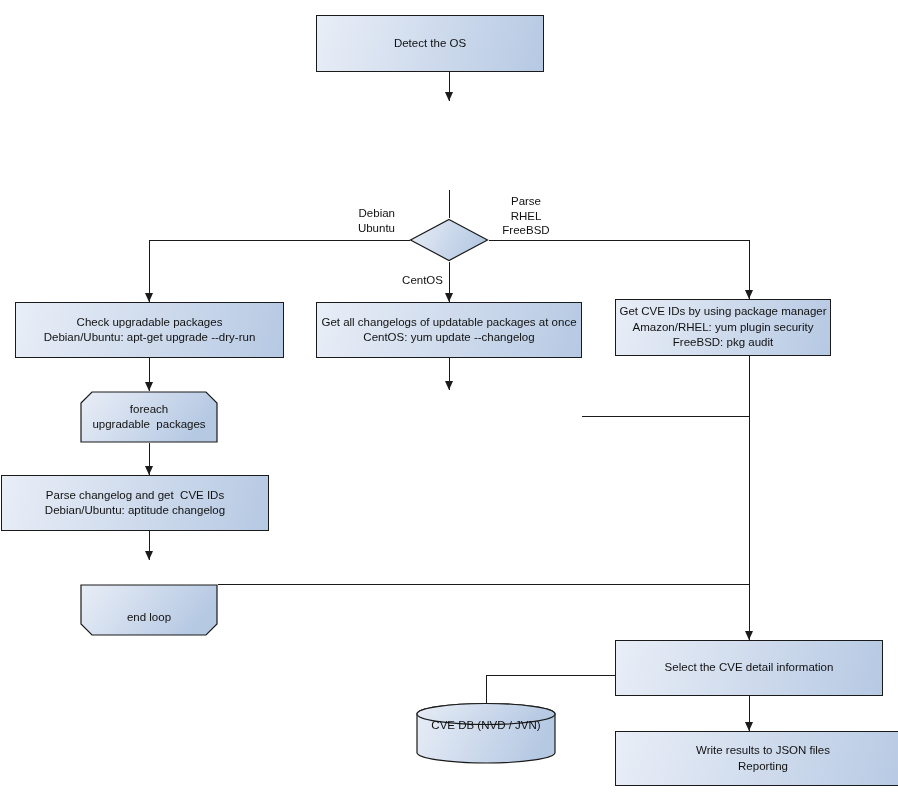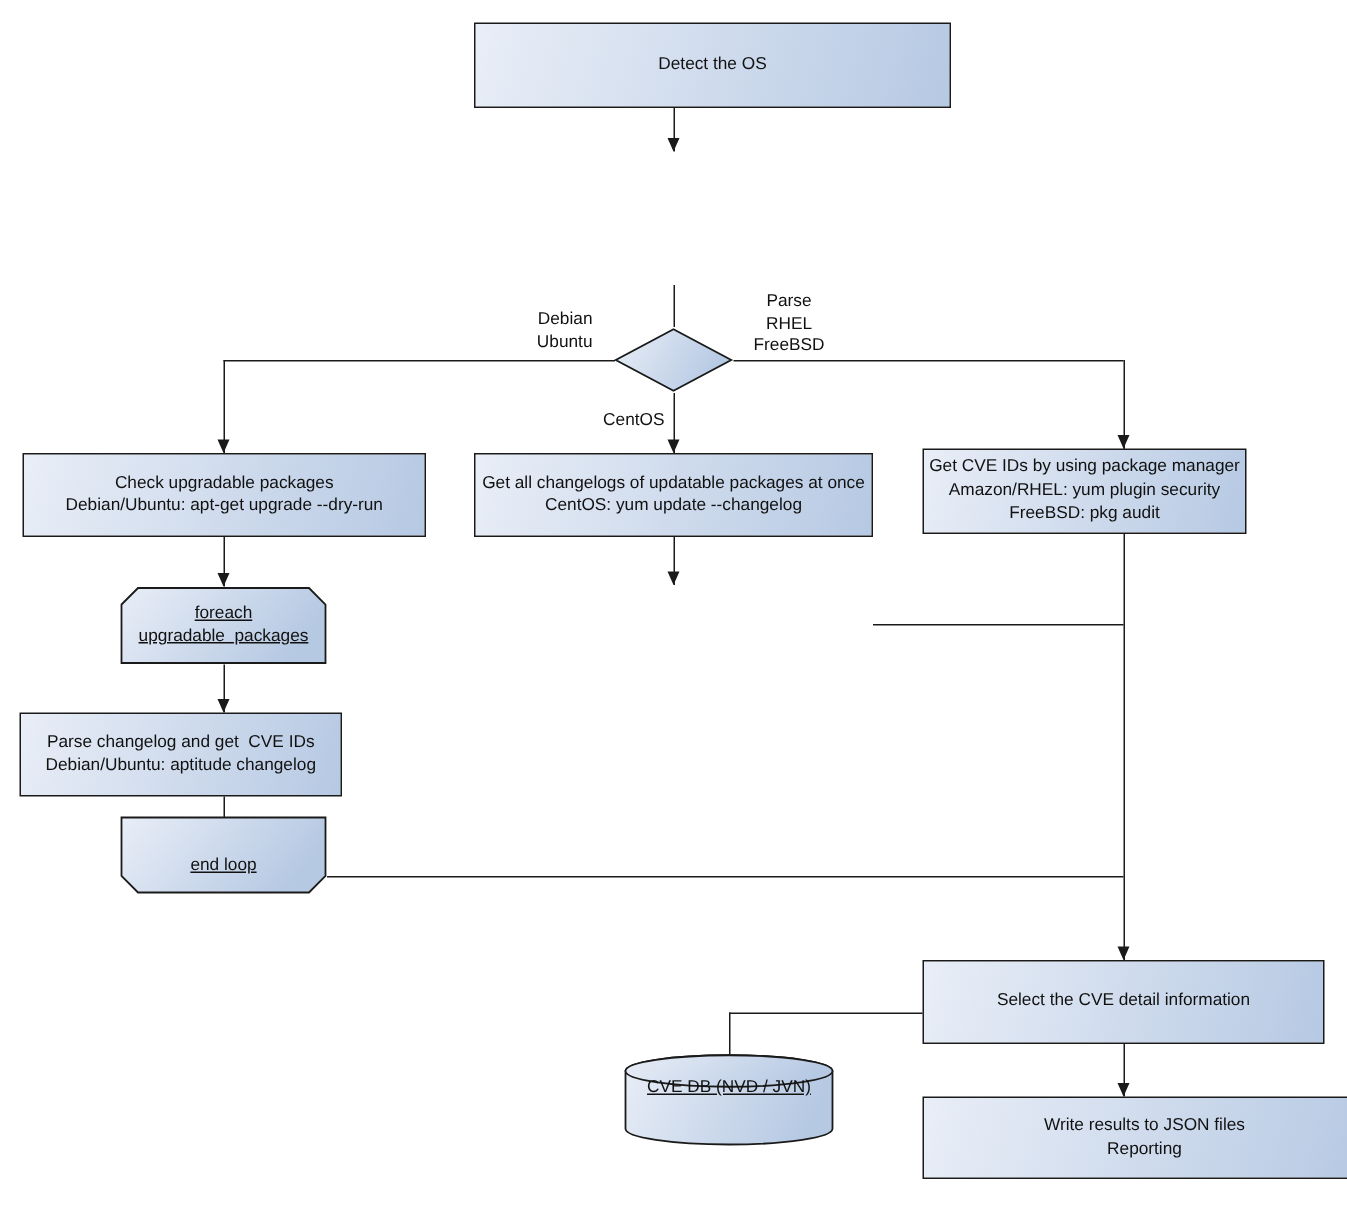--- a/index.html
+++ b/index.html
@@ -20,21 +20,21 @@
     border:1px solid var(--border);
     background:linear-gradient(105deg,var(--node-fill-light) 0%,var(--node-fill-dark) 100%);
     display:flex;align-items:center;justify-content:center;
     text-align:center;font-size:11.5px;line-height:15.5px;white-space:pre;
   }
   .shape{position:absolute;}
   .shape svg{display:block;}
   .shape .lbl{
     position:absolute;left:0;top:0;width:100%;height:100%;
     display:flex;align-items:center;justify-content:center;
-    text-align:center;font-size:11.5px;line-height:15.5px;white-space:pre;text-decoration:underline;
+    text-align:center;font-size:11.5px;line-height:15.5px;white-space:pre;
   }
   .vl{position:absolute;width:1px;background:var(--border);}
   .hl{position:absolute;height:1px;background:var(--border);}
   .arr{
     position:absolute;width:0;height:0;
     border-left:4.5px solid transparent;border-right:4.5px solid transparent;
     border-top:9px solid var(--border);
   }
   .elabel{position:absolute;font-size:11.5px;line-height:14.5px;white-space:pre;}
   .ta-r{text-align:right;}  .ta-c{text-align:center;}
@@ -80,21 +80,21 @@
     <div class="vl" style="left:748.5px;top:356px;height:284px"></div>
     <div class="arr" style="left:744.5px;top:631px"></div>
 
     <div class="vl" style="left:748.5px;top:696px;height:35px"></div>
     <div class="arr" style="left:744.5px;top:722px"></div>
 
     <div class="hl" style="left:486px;top:675px;width:129px"></div>
     <div class="vl" style="left:485.5px;top:675px;height:28px"></div>
   </div>
 
-  <div class="node" style="left:316px;top:15px;width:318px;height:57px">Detect the OS</div>
+  <div class="node" style="left:316px;top:15px;width:228px;height:57px">Detect the OS</div>
 
 
   <div class="shape" style="left:409px;top:218px;width:80px;height:44px">
     <svg width="80" height="44">
       <defs>
         <linearGradient id="gdia" x1="0" y1="0" x2="1" y2="0.3">
           <stop offset="0" style="stop-color:var(--node-fill-light)"></stop>
           <stop offset="1" style="stop-color:var(--node-fill-dark)"></stop>
         </linearGradient>
       </defs>
@@ -119,24 +119,24 @@
           <stop offset="0" style="stop-color:var(--node-fill-light)"></stop>
           <stop offset="1" style="stop-color:var(--node-fill-dark)"></stop>
         </linearGradient>
       </defs>
       <polygon points="1,12 12,1 126,1 137,12 137,51 1,51" fill="url(#gfor)" style="stroke:var(--border)" stroke-width="1.2"></polygon>
     </svg>
     <div class="lbl">foreach
 upgradable  packages</div>
   </div>
 
-  <div class="node" style="left:13px;top:475px;width:215px;height:56px">Parse changelog and get  CVE IDs
+  <div class="node" style="left:1px;top:475px;width:268px;height:56px">Parse changelog and get  CVE IDs
 Debian/Ubuntu: aptitude changelog</div>
 
-  <div class="shape" style="left:80px;top:544px;width:138px;height:68px">
+  <div class="shape" style="left:80px;top:584px;width:138px;height:68px">
     <svg width="138" height="52">
       <defs>
         <linearGradient id="gend" x1="0" y1="0" x2="1" y2="0.3">
           <stop offset="0" style="stop-color:var(--node-fill-light)"></stop>
           <stop offset="1" style="stop-color:var(--node-fill-dark)"></stop>
         </linearGradient>
       </defs>
       <polygon points="1,1 137,1 137,40 126,51 12,51 1,40" fill="url(#gend)" style="stroke:var(--border)" stroke-width="1.2"></polygon>
     </svg>
     <div class="lbl">end loop</div>

